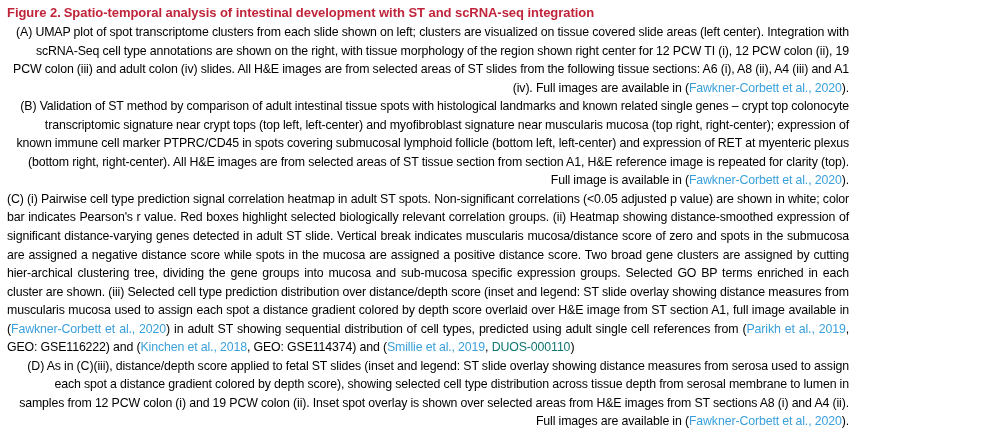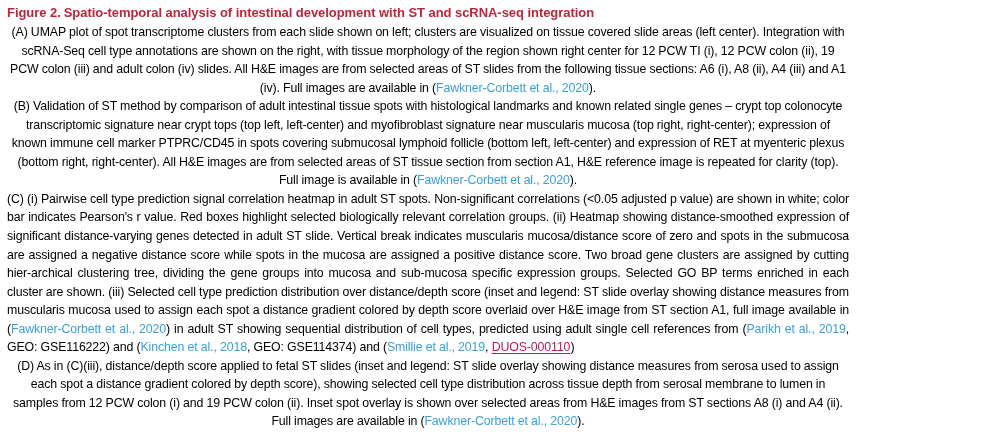--- a/index.html
+++ b/index.html
@@ -27,36 +27,35 @@
     letter-spacing: -0.05px;
     margin: 0 0 1px 0;
     white-space: nowrap;
   }
   .fig-title .title-lead { margin-right: 3px; }
   p.para {
     margin: 0;
     font-size: 12.35px;
     line-height: 18.55px;
     letter-spacing: -0.12px;
-    text-align: center;
+    text-align: right;
     word-spacing: -0.1px;
   }
   p.justify {
     text-align: justify;
     text-justify: inter-word;
   }
   .cite {
     color: #3AA0DC;
   }
   .gene {
   }
   .accession-underline {
-    text-decoration: underline;
     text-underline-offset: 1.5px;
-    color: #be185d;
+    color: #0f766e;
   }
 </style>
 </head>
 <body>
 
 <div class="figure-caption">
 
   <div class="fig-title">
     <span class="title-lead">Figure 2.</span><span>Spatio-temporal analysis of intestinal development with ST and scRNA-seq integration</span>
   </div>

